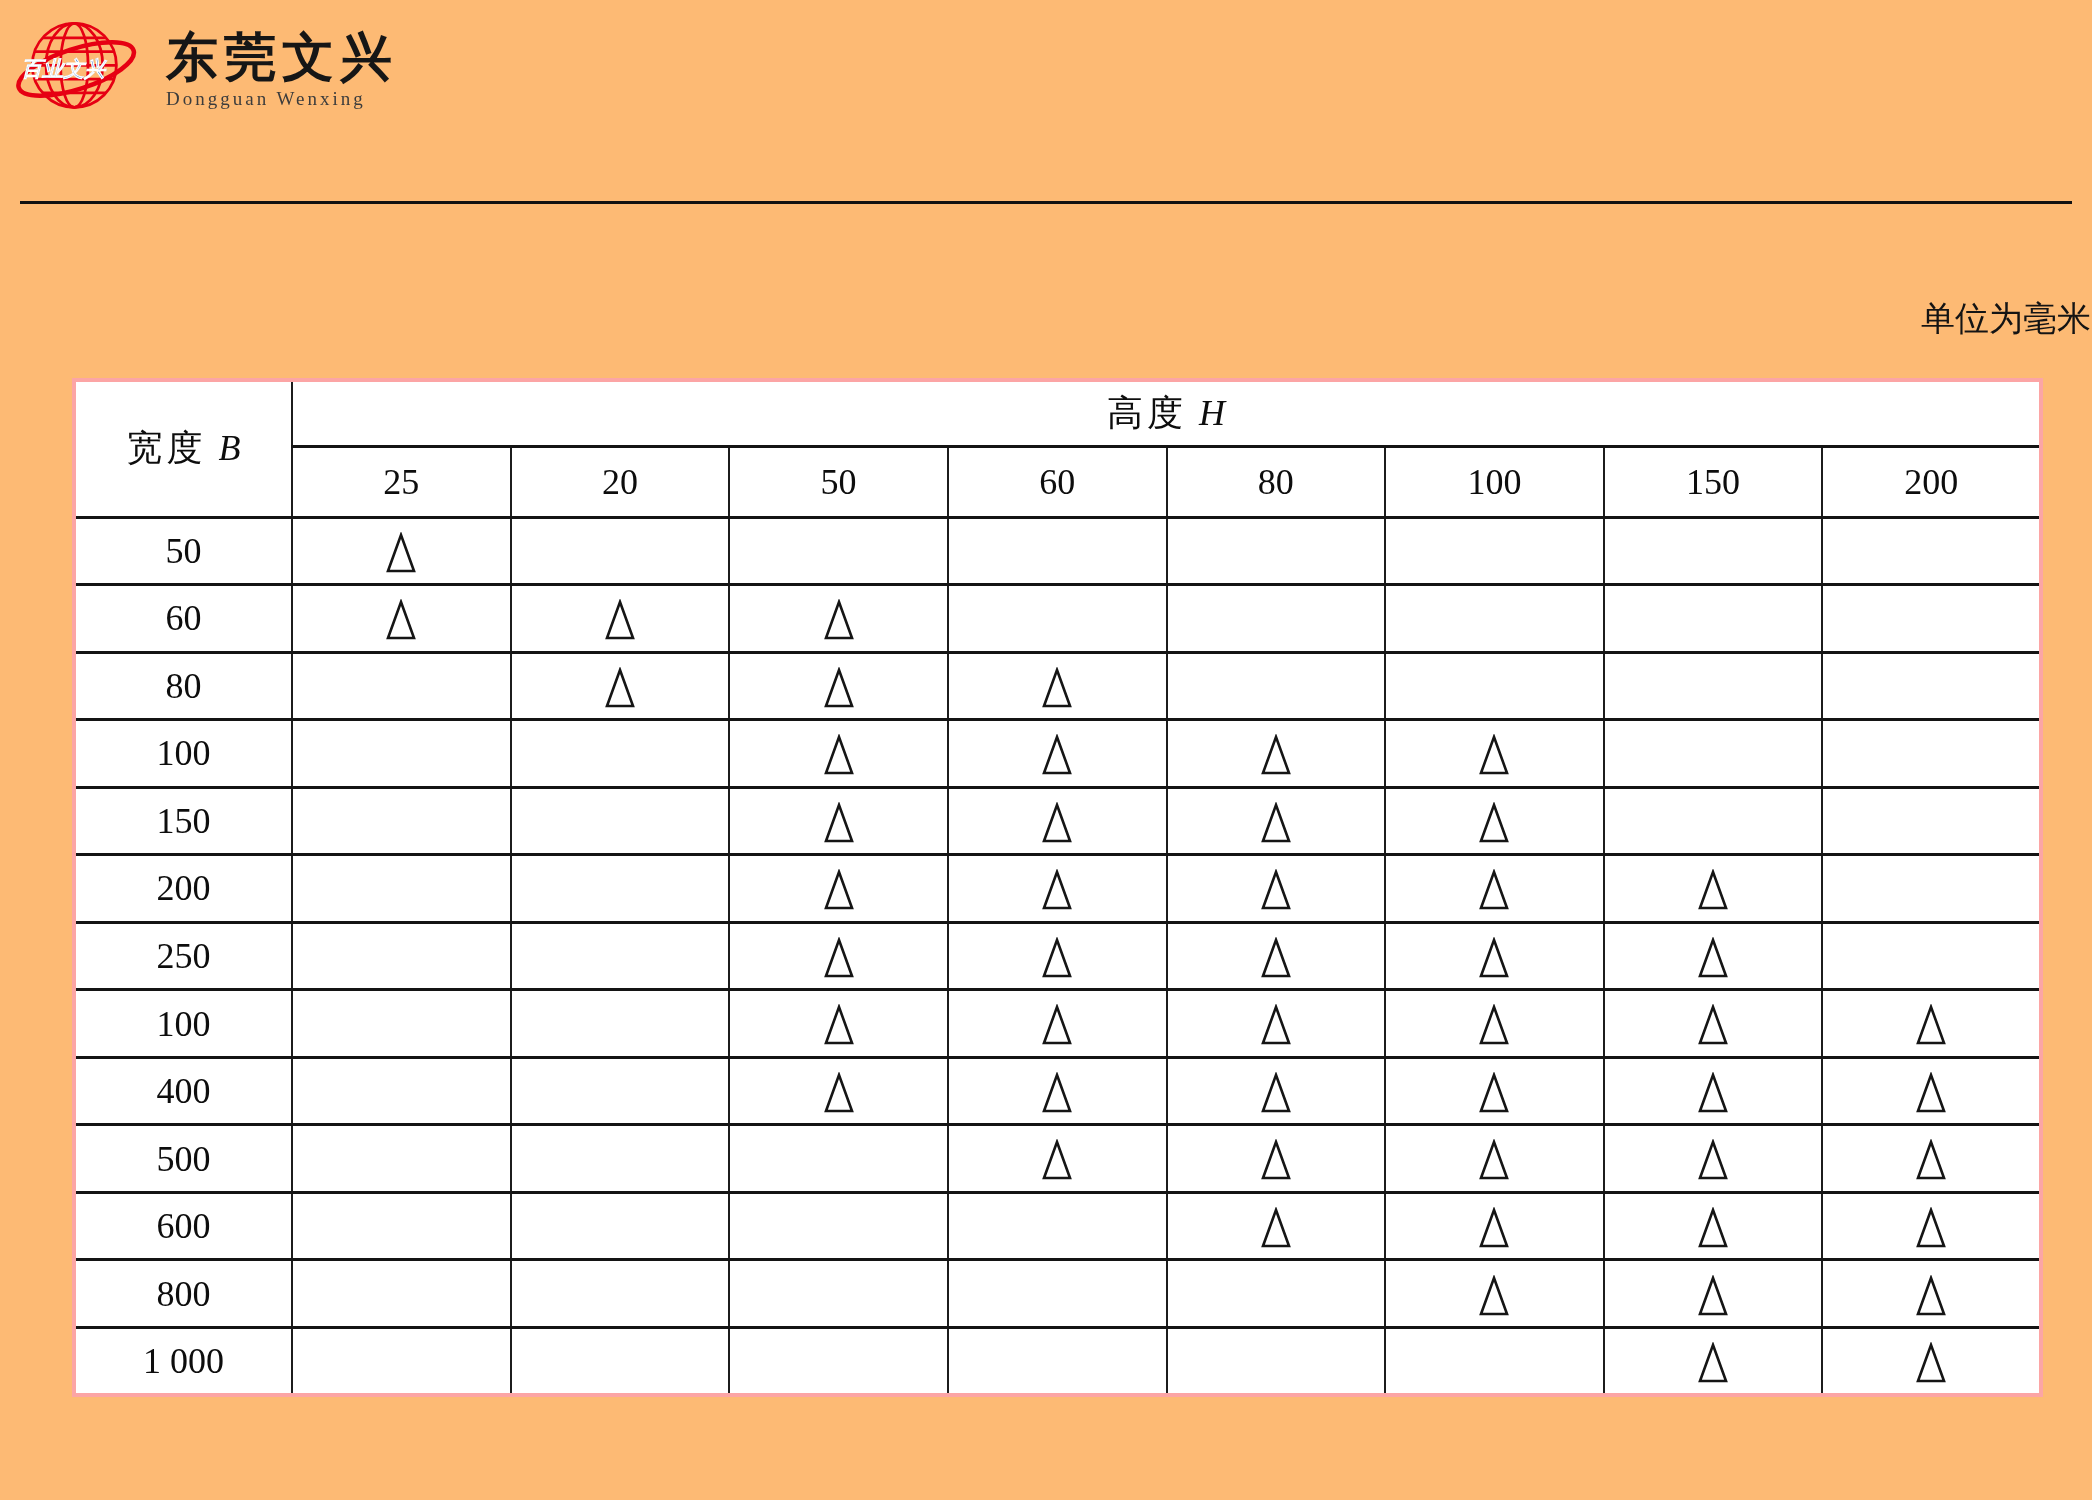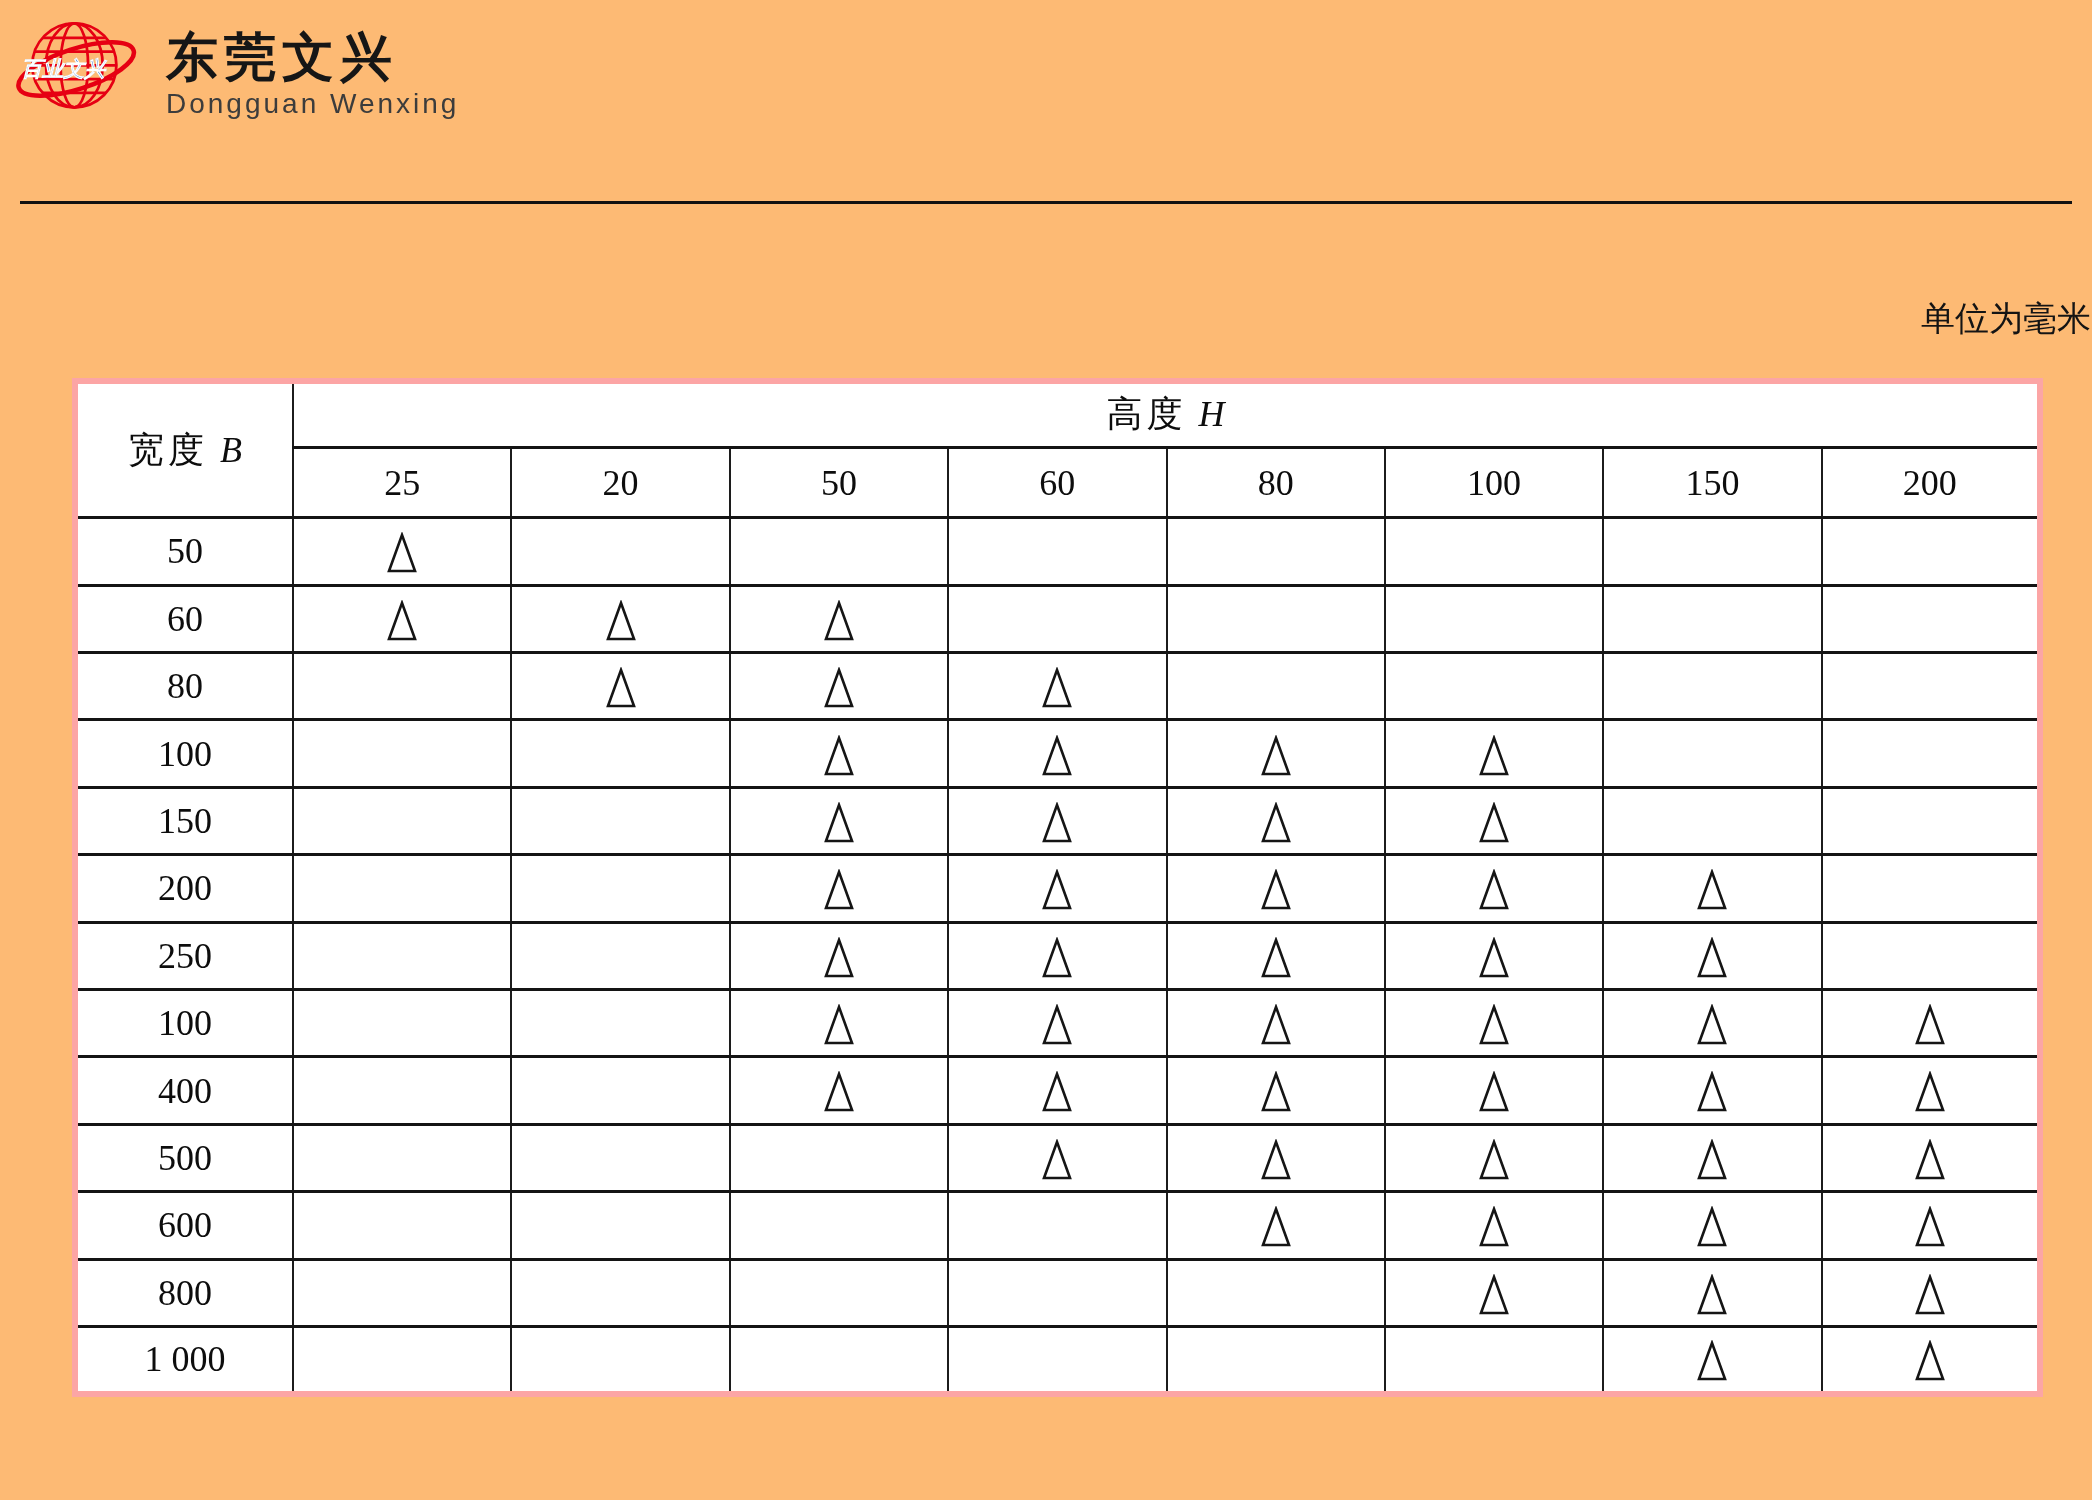--- a/index.html
+++ b/index.html
@@ -16,22 +16,22 @@
   
   .logo{position:absolute;left:14px;top:8px;display:flex;align-items:flex-start;}
   .logo-globe{width:128px;height:122px;display:block;}
   .logo-textblock{margin-left:24px;margin-top:22px;}
   .logo-cn{
     font-family:"Liberation Serif","DejaVu Serif",serif;
     font-weight:bold;font-size:52px;line-height:56px;color:#161616;
     letter-spacing:6px;white-space:nowrap;
   }
   .logo-en{
-    font-family:Liberation Sans, sans-serif;
-    font-size:28px;color:#3c3c3c;letter-spacing:3px;margin-top:2px;
+    font-family:Liberation Serif, serif;
+    font-size:19px;color:#3c3c3c;letter-spacing:3px;margin-top:2px;
   }
 
   
   .top-rule{position:absolute;left:20px;top:201px;width:2052px;height:3px;background:#111;}
 
   
   .table-title{
     position:absolute;left:72px;top:288px;width:1971px;
     text-align:center;
     font-family:"Liberation Sans","DejaVu Sans",sans-serif;
@@ -44,21 +44,21 @@
     font-family:Liberation Mono, monospace;
   }
 
   
   table.spec{
     position:absolute;left:72px;top:378px;
     width:1971px;height:1019px;
     border-collapse:collapse;table-layout:fixed;
     background:#fff;
   }
-  table.spec{border:6px solid #fca5a5;}
+  table.spec{border:4px solid #fca5a5;}
   table.spec td,table.spec th{
     border-left:2px solid #1c1c1c;border-right:2px solid #1c1c1c;
     border-top:3px solid #141414;border-bottom:3px solid #141414;
     padding:0;text-align:center;vertical-align:middle;
     font-size:36px;font-weight:normal;
     font-family:"Liberation Serif","DejaVu Serif",serif;
     color:#0d0d0d;
   }
   tr.hrow1{height:66px;}
   tr.hrow2{height:70px;}

